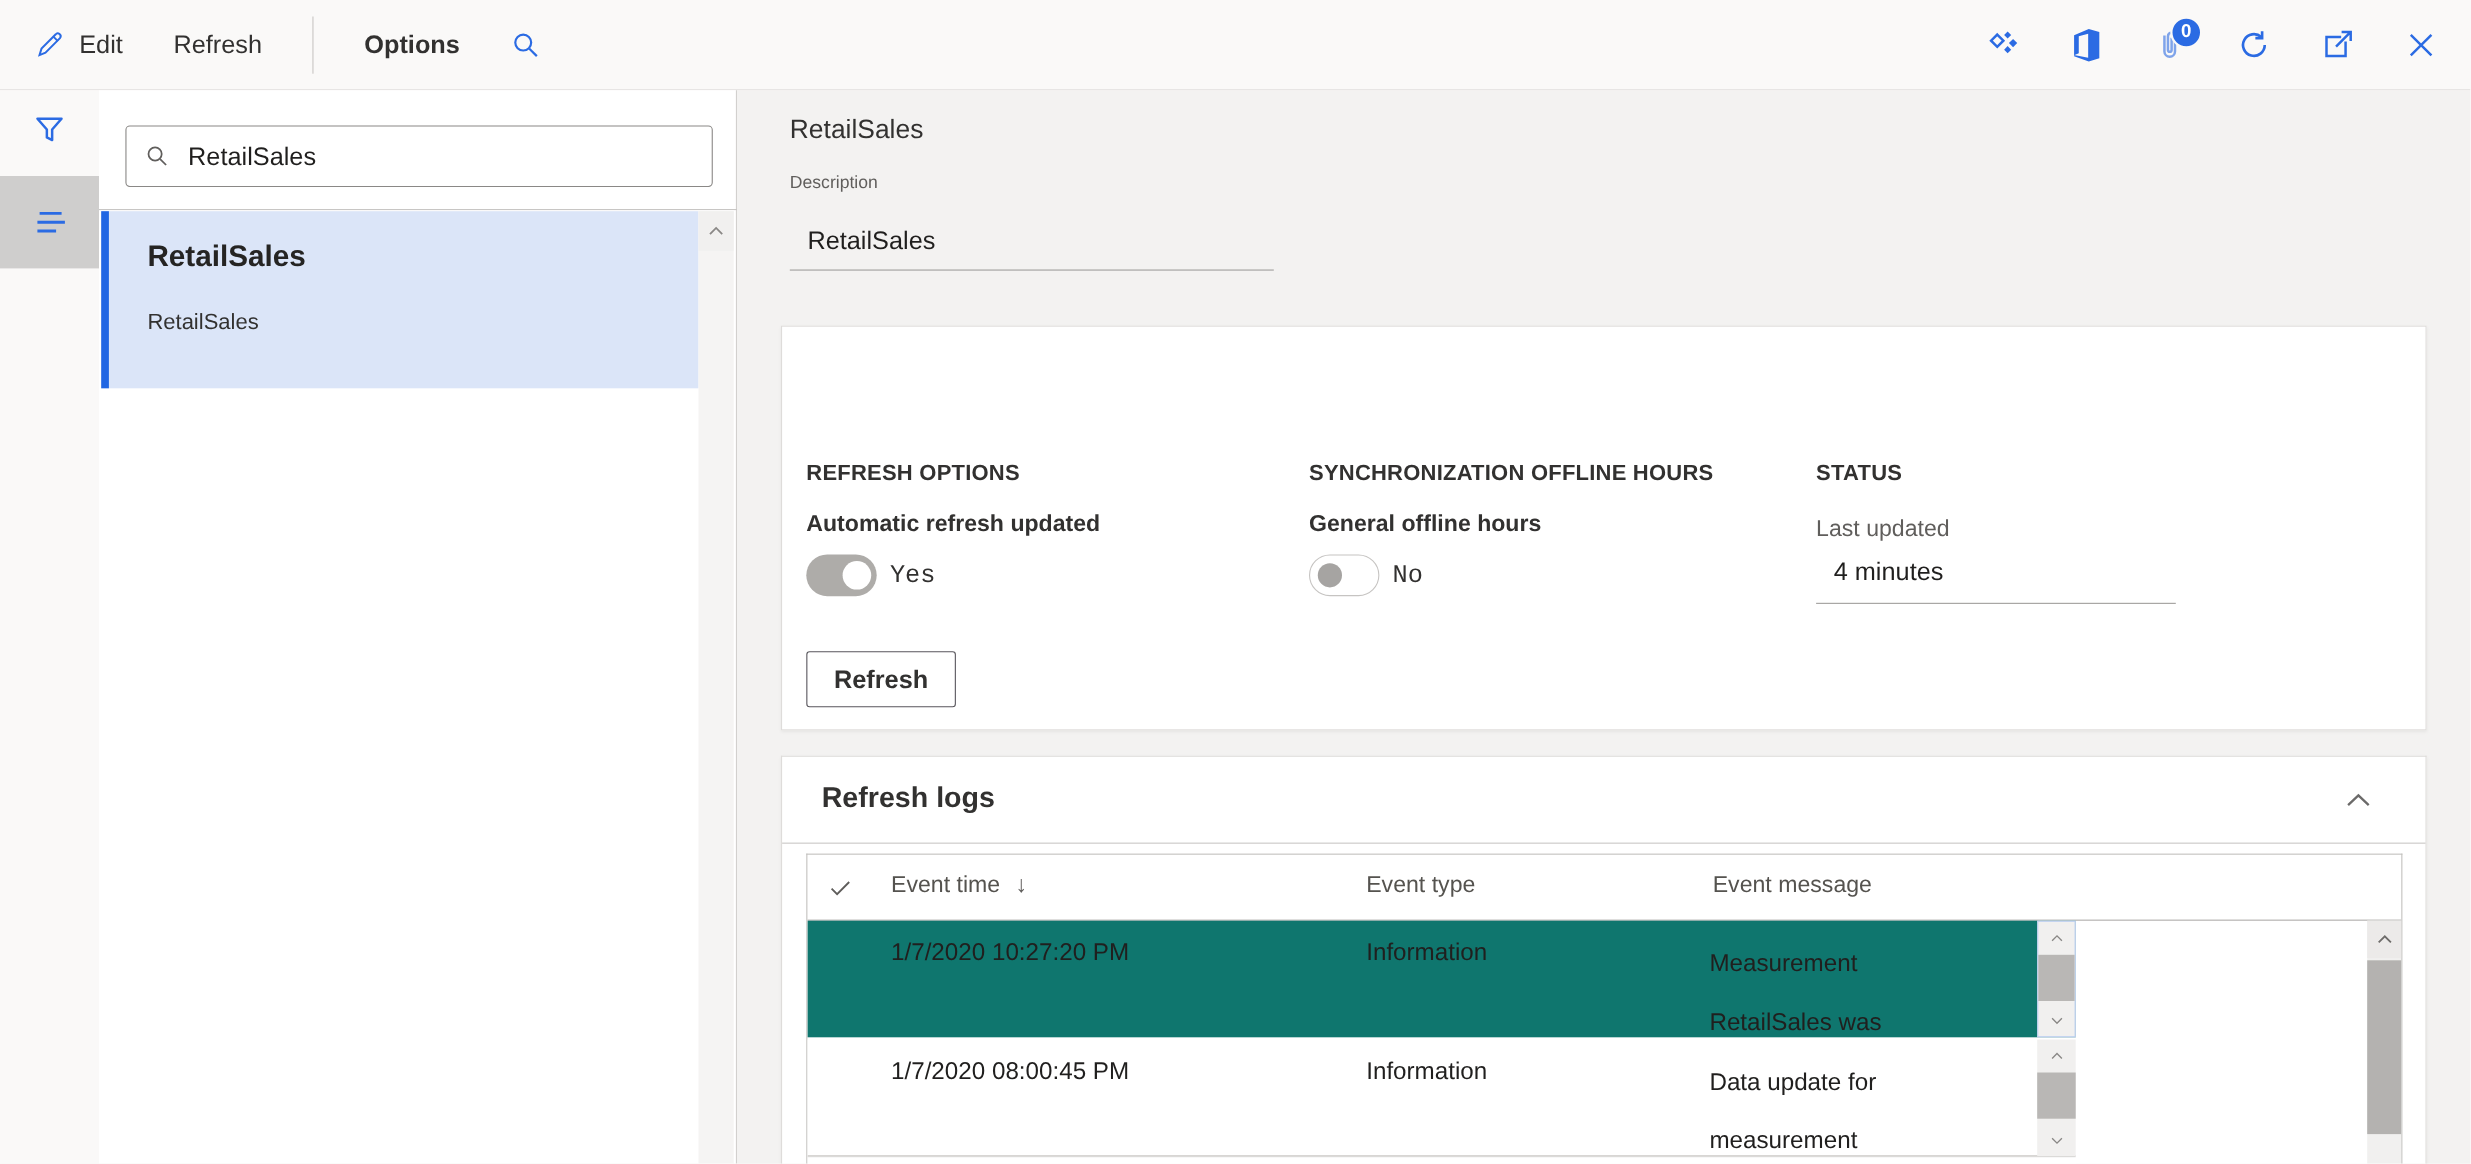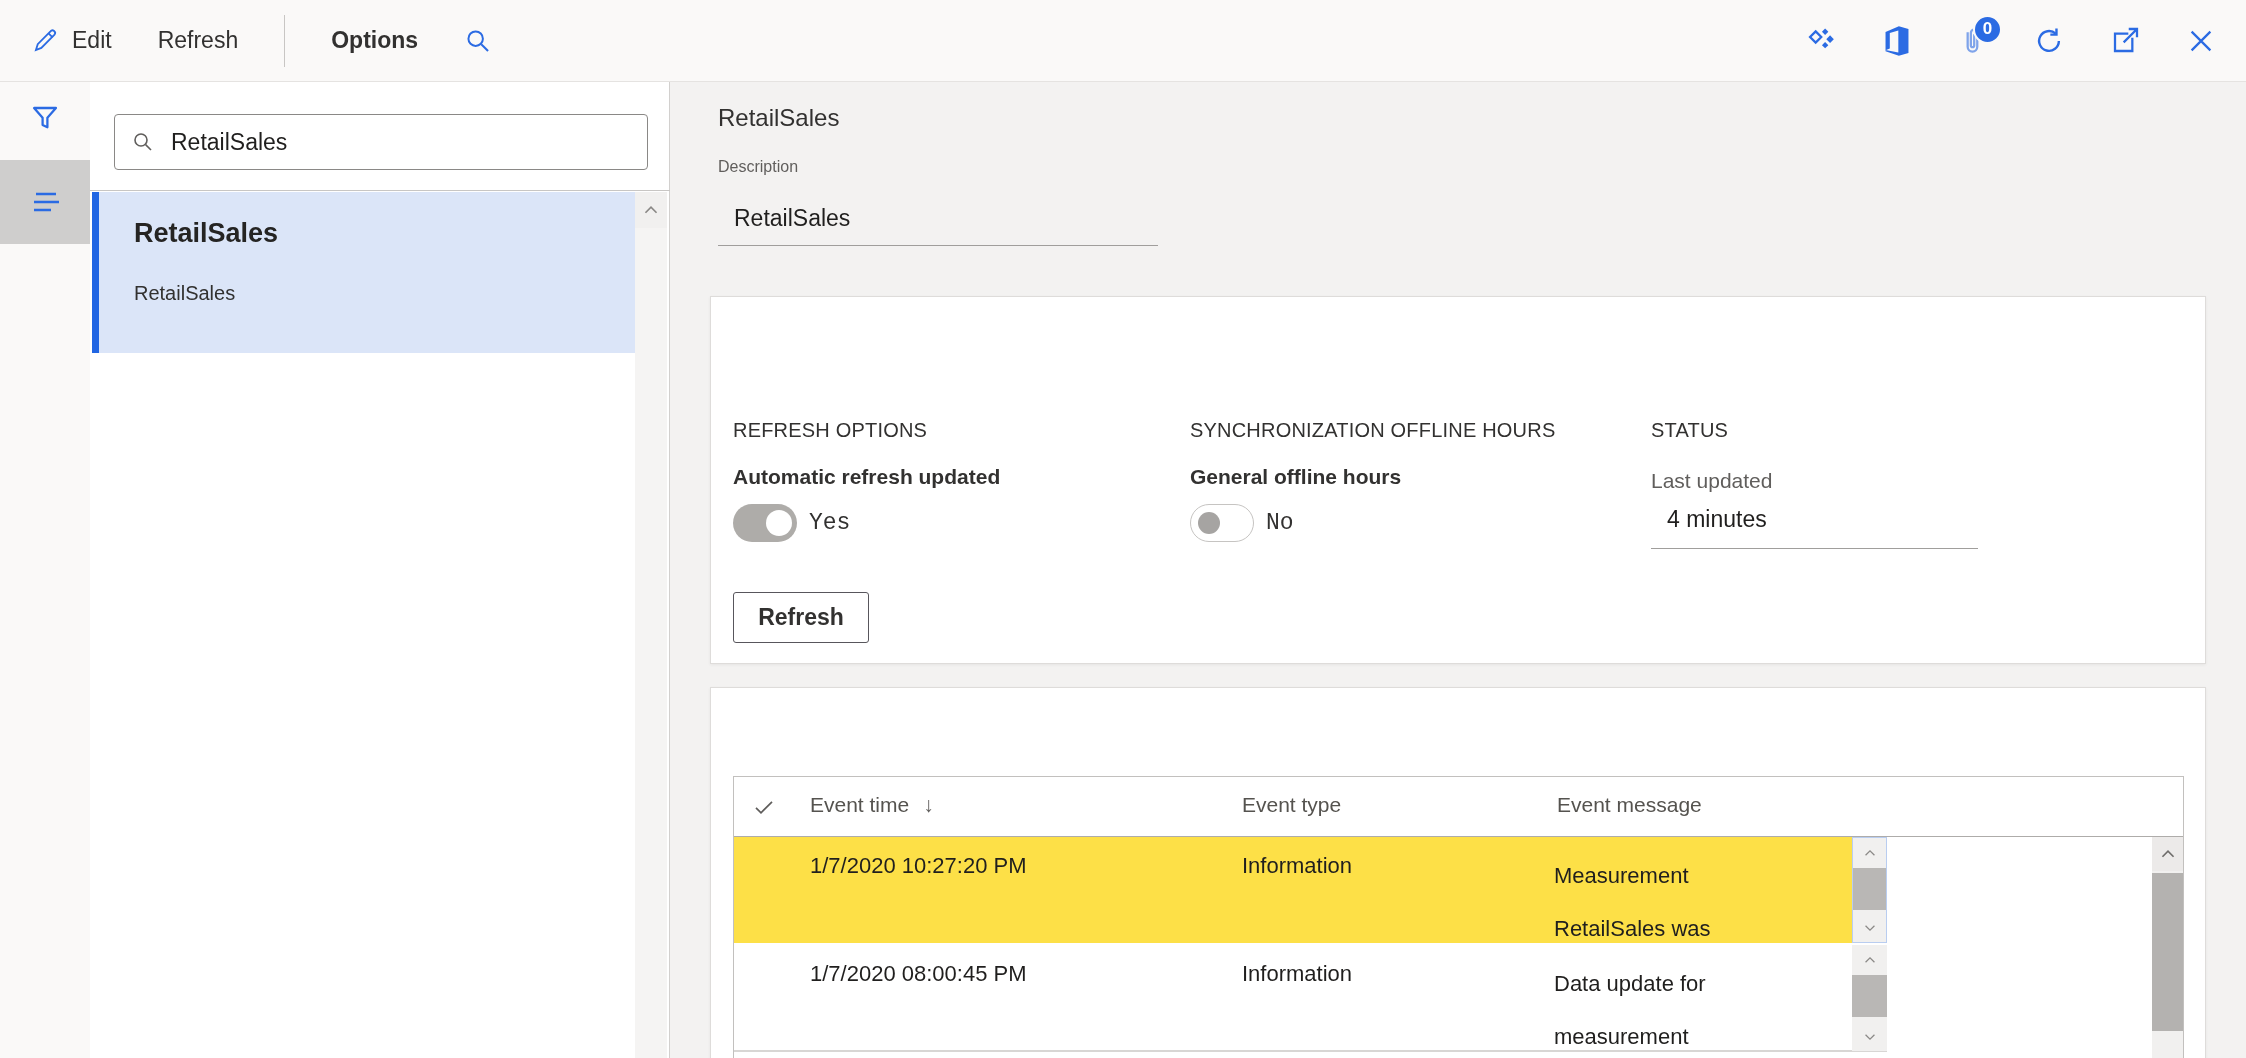--- a/index.html
+++ b/index.html
@@ -46,21 +46,21 @@
 
   .card.general{top:214px;height:368px;}
   .card.general .card-header{height:89px;}
   .card.general .card-title{top:28px;}
   .card.general .collapse-btn{top:38px;}
 
   .gcol{position:absolute;top:89px;}
   .gcol.c1{left:22px;}
   .gcol.c2{left:479px;}
   .gcol.c3{left:940px;}
-  .group-heading{position:absolute;top:33px;left:0;font-size:20px;font-weight:400;color:#323130;letter-spacing:0.2px;white-space:nowrap;}
+  .group-heading{position:absolute;top:33px;left:0;font-size:20px;font-weight:700;color:#323130;letter-spacing:0.2px;white-space:nowrap;}
   .field-label{position:absolute;top:79px;left:0;font-size:21px;font-weight:700;color:#323130;white-space:nowrap;}
   .field-label.muted{font-weight:400;color:#605e5c;top:83px;}
   .toggle-row{position:absolute;top:118px;left:0;display:flex;align-items:center;gap:12px;font-family:Liberation Mono, monospace;}
   .toggle{position:relative;width:64px;height:38px;border-radius:19px;box-sizing:border-box;}
   .toggle.on{background:#aeaca9;}
   .toggle.on .knob{position:absolute;right:5px;top:6px;width:26px;height:26px;border-radius:50%;background:#fff;}
   .toggle.off{background:#fff;border:1px solid #c6c4c2;}
   .toggle.off .knob{position:absolute;left:7px;top:7px;width:22px;height:22px;border-radius:50%;background:#a6a4a2;}
   .toggle-value{font-size:23px;color:#323130;}
   .status-value{position:absolute;top:107px;left:0;width:327px;height:56px;border-bottom:1px solid #a09e9c;font-size:23px;color:#201f1e;line-height:52px;padding-left:16px;box-sizing:border-box;}
@@ -73,21 +73,21 @@
 
   .logtable{position:absolute;left:22px;top:88px;width:1451px;height:284px;border:1px solid #c2c0be;border-bottom:none;background:#fff;overflow:hidden;box-sizing:border-box;}
   .thead{position:absolute;left:0;top:0;width:100%;height:60px;border-bottom:1px solid #aeacaa;box-sizing:border-box;}
   .th-check{position:absolute;left:18px;top:18px;}
   .th{position:absolute;top:16px;font-size:21px;color:#55534f;white-space:nowrap;}
   .th.time{left:76px;}
   .th.type{left:508px;}
   .th.msg{left:823px;}
   .sort-arrow{font-size:21px;color:#605e5c;margin-left:14px;}
   .trow{position:absolute;left:0;width:1153px;height:106px;}
-  .trow.selected{background:#fde047;}
+  .trow.selected{background:#0f766e;}
   .trow.r1{top:60px;}
   .trow.r2{top:168px;background:#fff;border-bottom:1px solid #d8d6d4;box-sizing:border-box;}
   .td{position:absolute;font-size:22px;color:#201f1e;white-space:nowrap;}
   .td.time{left:76px;top:16px;}
   .td.type{left:508px;top:16px;}
   .td.msg{left:820px;top:12px;line-height:53px;}
   .mini-scroll{position:absolute;left:1118px;top:0;width:35px;height:106px;background:#f1f0ef;box-sizing:border-box;}
   .trow.selected .mini-scroll{border:1px solid #b9cdf0;}
   .ms-up,.ms-down{position:absolute;left:0;width:100%;height:29px;display:flex;align-items:center;justify-content:center;}
   .ms-up{top:0;}
@@ -258,20 +258,30 @@
         <div class="field-label muted">Last updated</div>
         <div class="status-value">4 minutes</div>
       </div>
 
       <div class="refresh-btn">
         <span>Refresh</span>
       </div>
     </div>
 
     <div class="card logs">
+      <div class="card-header">
+        <div class="card-title">Refresh logs</div>
+        <div class="collapse-btn">
+          <span>
+            <svg width="26" height="15" viewBox="0 0 20 12">
+                <path d="M2.5 9.5L10 2.5l7.5 7" fill="none" stroke="#6b6a69" stroke-width="1.7"></path>
+              </svg>
+          </span>
+        </div>
+      </div>
 
       <div class="logtable">
         <div class="thead">
           <span class="th-check">
             <svg width="24" height="24" viewBox="0 0 24 24">
                 <path d="M4 12.8l5 5L20 6.8" fill="none" stroke="#5f5d5b" stroke-width="1.7"></path>
               </svg>
           </span>
           <div class="th time">
             <span>Event time</span><span class="sort-arrow">↓</span>

